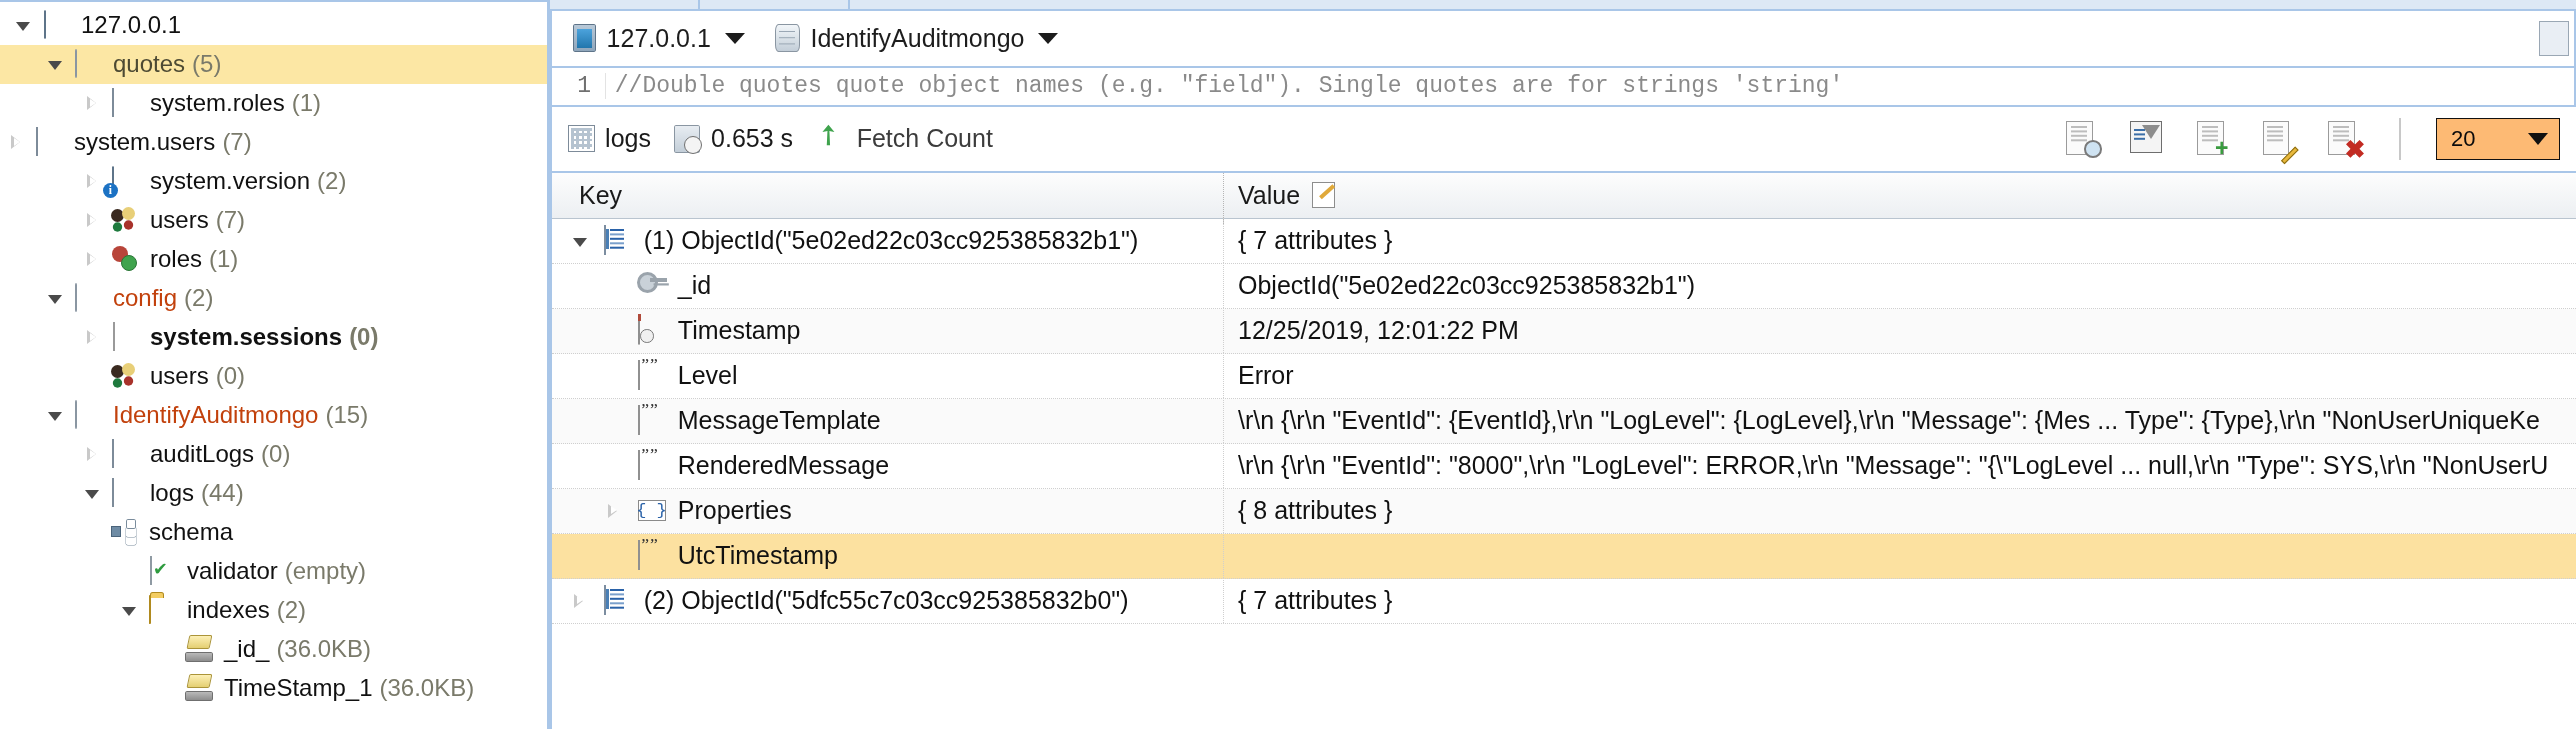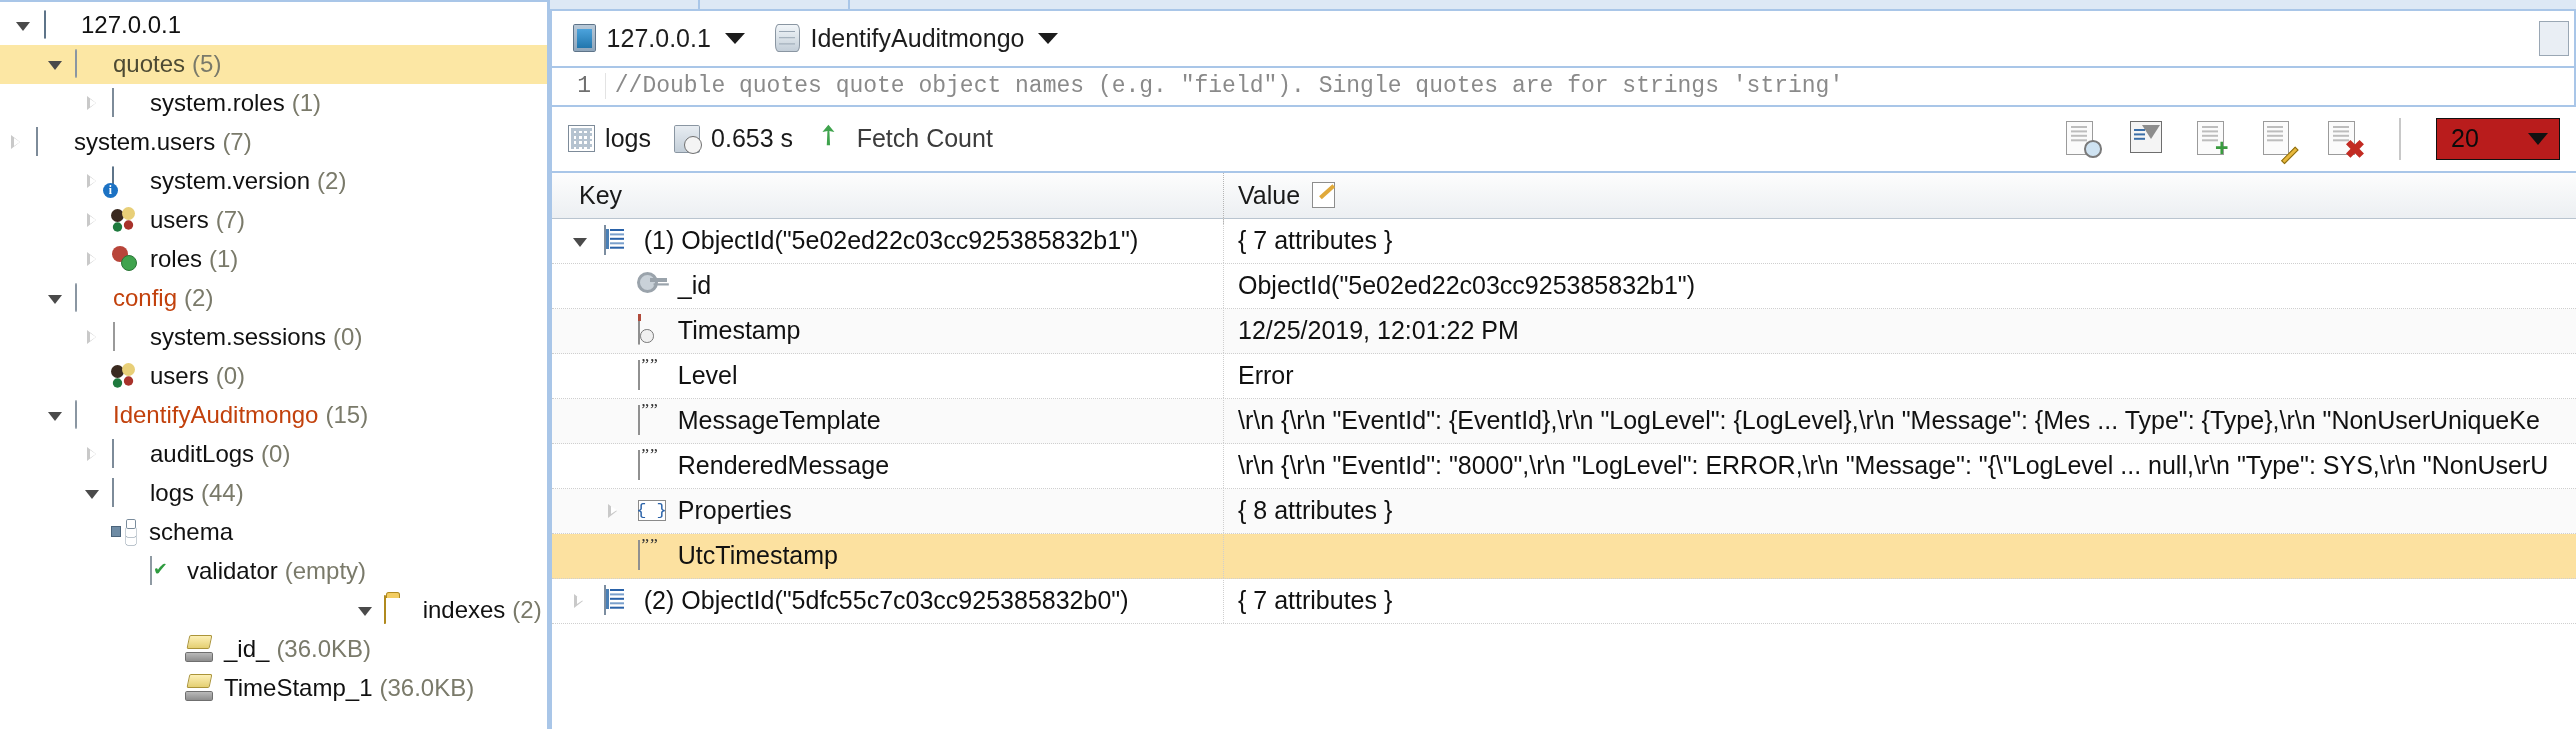--- a/index.html
+++ b/index.html
@@ -404,26 +404,26 @@
     cursor: pointer;
   }
   .divider-v {
     width: 1.8px; height: 42px;
     background: #c8c8c8;
     margin: 0 8.8px;
   }
   .limit-select {
     width: 124px; height: 42px;
     border: 1.8px solid #111;
-    background: #b91c1c;
+    background: #fdba74;
     display: flex;
     align-items: center;
     justify-content: space-between;
     padding: 0 10.6px 0 14px;
-    font-size: 25px;
+    font-size: 22px;
     color: #0b0b0b;
   }
   .limit-select .caret {
     width: 0; height: 0;
     border-left: 10.6px solid transparent;
     border-right: 10.6px solid transparent;
     border-top: 12.4px solid #111;
   }
 
   
@@ -802,21 +802,21 @@
           <span class="cnt">(1)</span>
         </div>
         <div class="tree-row db-row" style="padding-left: 39px;">
           <span class="twisty">
             <span class="tw open"></span>
           </span>
           <span class="ic"><span class="ico-db"></span></span>
           <span class="lbl">config</span>
           <span class="cnt">(2)</span>
         </div>
-        <div class="tree-row" style="padding-left: 76px;">
+        <div class="tree-row" style="padding-left: 76px; font-weight: bold;">
           <span class="twisty">
             <span class="tw hollow"></span>
           </span>
           <span class="ic"><span class="ico-blank"></span></span>
           <span class="lbl">system.sessions</span>
           <span class="cnt">(0)</span>
         </div>
         <div class="tree-row" style="padding-left: 76px;">
           <span class="twisty"></span>
           <span class="ic"><span class="ico-users"></span></span>
@@ -851,21 +851,21 @@
           <span class="twisty"></span>
           <span class="ic"><span class="ico-schema"></span></span>
           <span class="lbl">schema</span>
         </div>
         <div class="tree-row" style="padding-left: 113px;">
           <span class="twisty"></span>
           <span class="ic"><span class="ico-validator"></span></span>
           <span class="lbl">validator</span>
           <span class="cnt">(empty)</span>
         </div>
-        <div class="tree-row" style="padding-left: 113px; justify-content: flex-end;">
+        <div class="tree-row" style="padding-left: 113px;">
           <span class="twisty">
             <span class="tw open"></span>
           </span>
           <span class="ic"><span class="ico-folder"></span></span>
           <span class="lbl">indexes</span>
           <span class="cnt">(2)</span>
         </div>
         <div class="tree-row" style="padding-left: 150px;">
           <span class="twisty"></span>
           <span class="ic"><span class="ico-index"></span></span>

